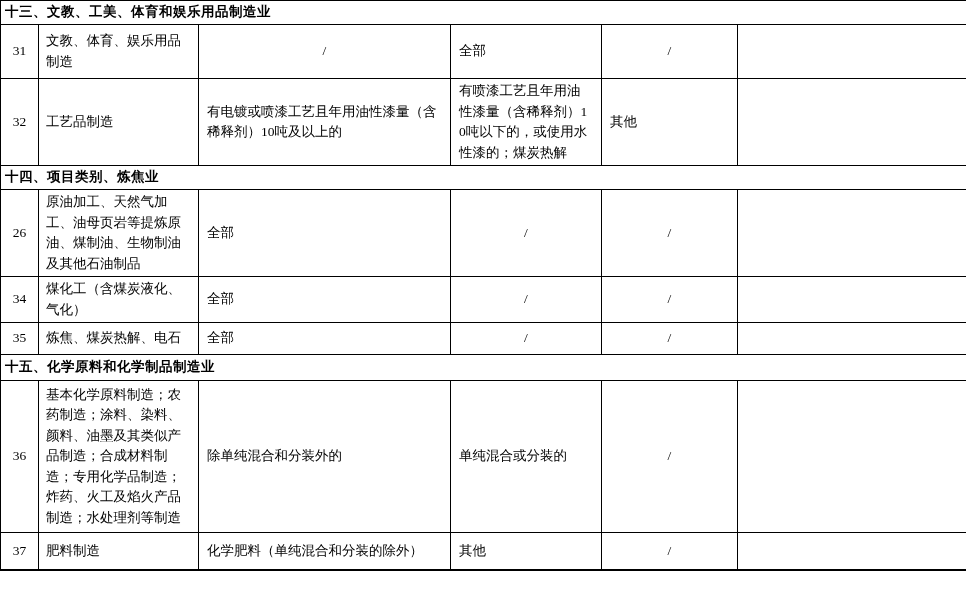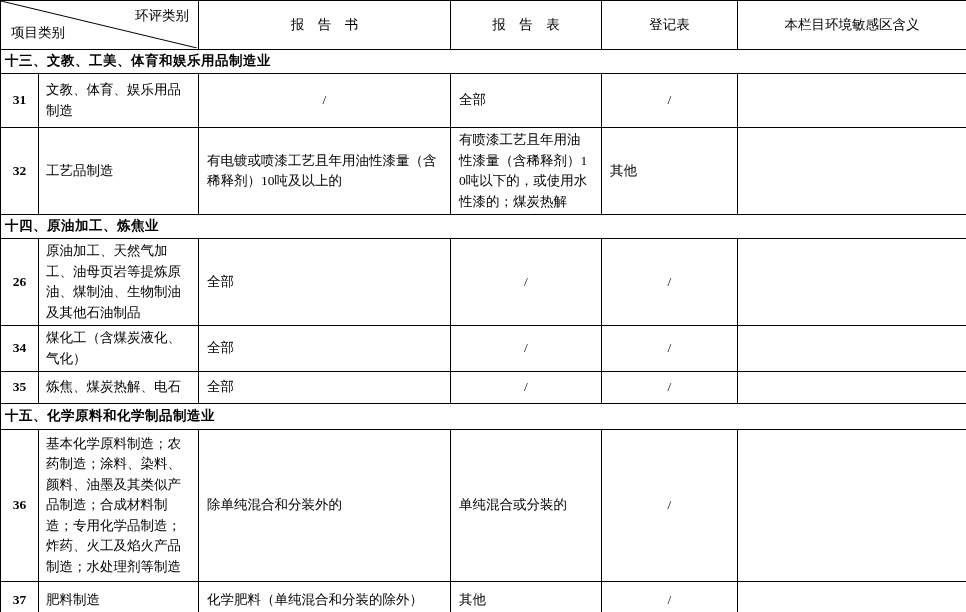--- a/index.html
+++ b/index.html
@@ -67,52 +67,39 @@
   td.hc {
     text-align: center;
     font-size: 13.5px;
   }
   td.sec-title {
     font-weight: bold;
     font-size: 14.5px;
     padding: 1px 4px;
     letter-spacing: 0.5px;
   }
-  td.no { text-align: center; padding: 0 2px; font-weight: bold; }
+  td.no { text-align: center; padding: 0 2px; }
   td.cat { text-align: left; padding: 2px 7px; }
   td.l   { text-align: left; padding: 2px 8px; }
   td.c   { text-align: center; padding: 2px 4px; }
 </style>
 </head>
 <body>
 
 <table class="eia">
   <colgroup>
     <col class="w-no">
       <col class="w-cat">
       <col class="w-rb">
       <col class="w-rf">
       <col class="w-reg">
       <col class="w-sen">
   </colgroup>
 
   <tbody>
-      <tr class="rh-head">
-    <td class="diag" colspan="2">
-      <svg width="196" height="47" viewBox="0 0 196 47">
-        <line x1="0" y1="0" x2="196" y2="47" stroke="#000" stroke-width="1"></line>
-      </svg>
-      <span class="diag-tr">环评类别</span>
-      <span class="diag-bl">项目类别</span>
-    </td>
-    <td class="hc">报　告　书</td>
-    <td class="hc">报　告　表</td>
-    <td class="hc">登记表</td>
-    <td class="hc">本栏目环境敏感区含义</td>
-  </tr>
 
   <tr class="rh-sec13">
     <td class="sec-title" colspan="6">十三、文教、工美、体育和娱乐用品制造业</td>
   </tr>
 
   <tr class="rh-31">
     <td class="no">31</td>
     <td class="cat">文教、体育、娱乐用品制造</td>
     <td class="c">/</td>
     <td class="l">全部</td>
@@ -123,21 +110,21 @@
   <tr class="rh-32">
     <td class="no">32</td>
     <td class="cat">工艺品制造</td>
     <td class="l">有电镀或喷漆工艺且年用油性漆量（含稀释剂）10吨及以上的</td>
     <td class="l">有喷漆工艺且年用油性漆量（含稀释剂）10吨以下的，或使用水性漆的；煤炭热解</td>
     <td class="l">其他</td>
     <td class="l"></td>
   </tr>
 
   <tr class="rh-sec14">
-    <td class="sec-title" colspan="6">十四、原油加工、炼焦业</td>
+    <td class="sec-title" colspan="6">十四、项目类别、炼焦业</td>
   </tr>
 
   <tr class="rh-33">
     <td class="no">26</td>
     <td class="cat">原油加工、天然气加工、油母页岩等提炼原油、煤制油、生物制油及其他石油制品</td>
     <td class="l">全部</td>
     <td class="c">/</td>
     <td class="c">/</td>
     <td class="l"></td>
   </tr>

